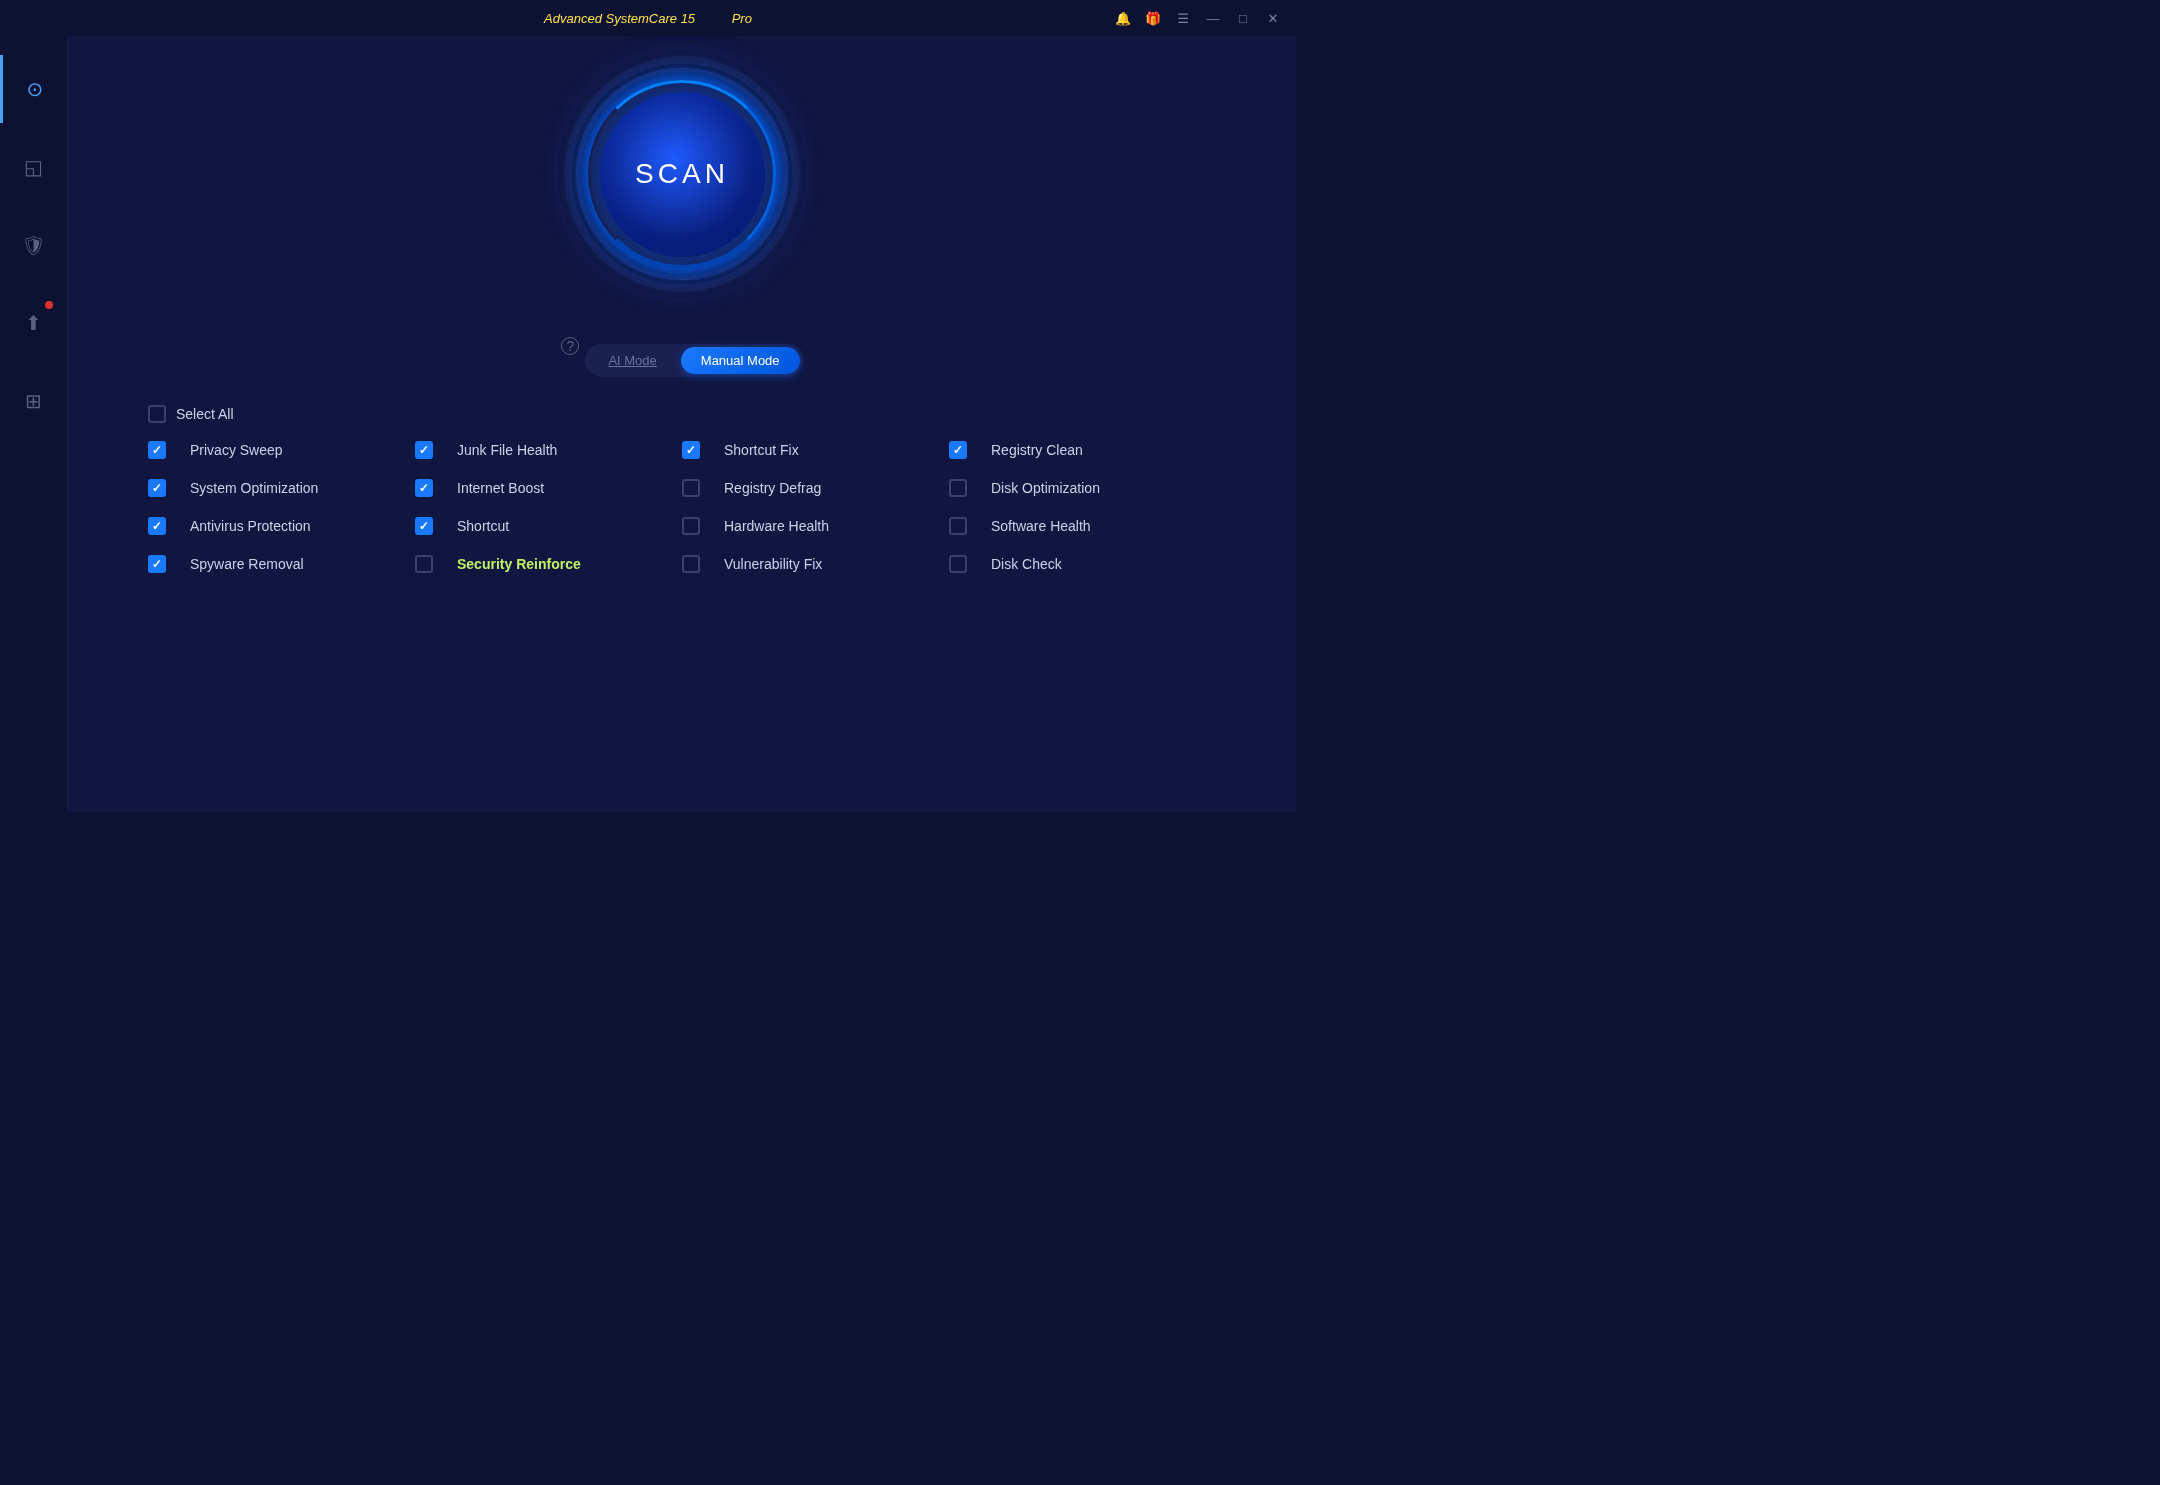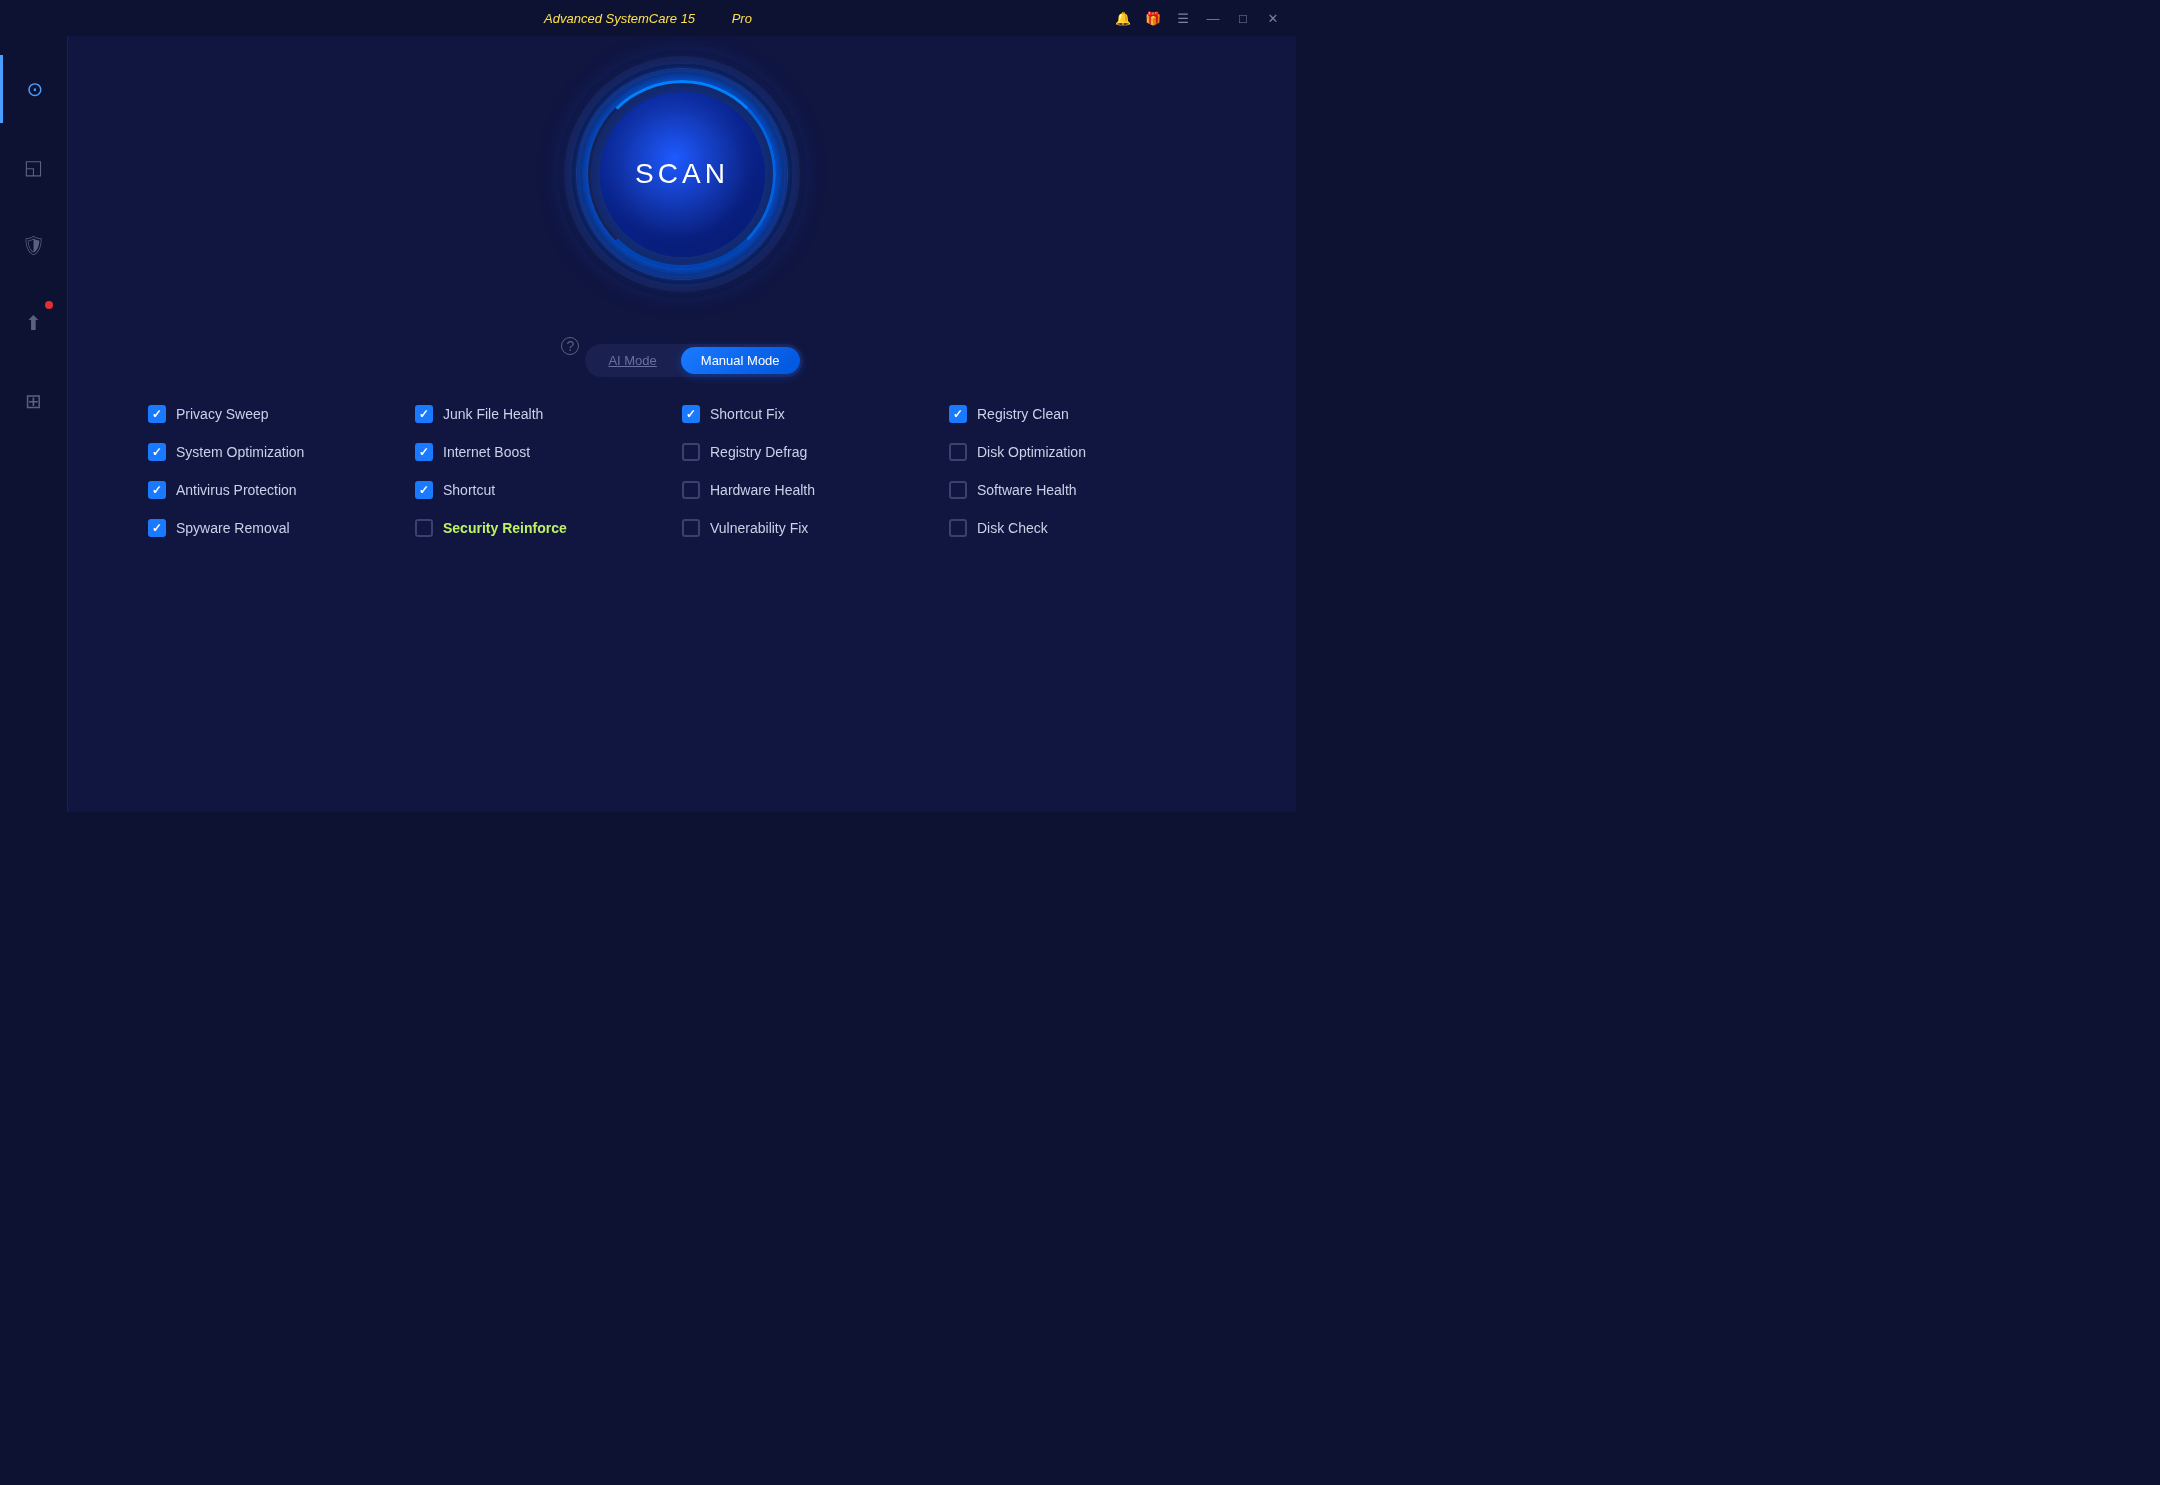--- a/index.html
+++ b/index.html
@@ -226,21 +226,21 @@
 
     .checkbox-grid {
       display: grid;
       grid-template-columns: repeat(4, 1fr);
       gap: 20px 0;
     }
 
     .checkbox-item {
       display: flex;
       align-items: center;
-      gap: 10px;
+      gap: 24px;
       cursor: pointer;
     }
 
     .checkbox-box {
       width: 18px;
       height: 18px;
       border: 2px solid #3a4070;
       border-radius: 3px;
       background: transparent;
       display: flex;
@@ -335,20 +335,24 @@
   <div style="display:flex; align-items:center; margin-top:30px;">
     <span class="mode-help" style="color:#5a6080; font-size:14px; width:18px; height:18px; border:1.5px solid #5a6080; border-radius:50%; display:inline-flex; align-items:center; justify-content:center; margin-right:6px; cursor:pointer;">?</span>
     <div class="mode-toggle">
       <button class="mode-btn inactive">AI Mode</button>
       <button class="mode-btn active">Manual Mode</button>
     </div>
   </div>
 
   <div class="checkboxes-area">
 
+    <div class="select-all-row">
+      <div class="checkbox-box"></div>
+      <span class="checkbox-label">Select All</span>
+    </div>
 
     <div class="checkbox-grid" id="checkbox-grid">
     <div class="checkbox-item">
           <div class="checkbox-box checked"></div>
           <span class="checkbox-label">Privacy Sweep</span>
         </div>
         <div class="checkbox-item">
           <div class="checkbox-box checked"></div>
           <span class="checkbox-label">Junk File Health</span>
         </div>

